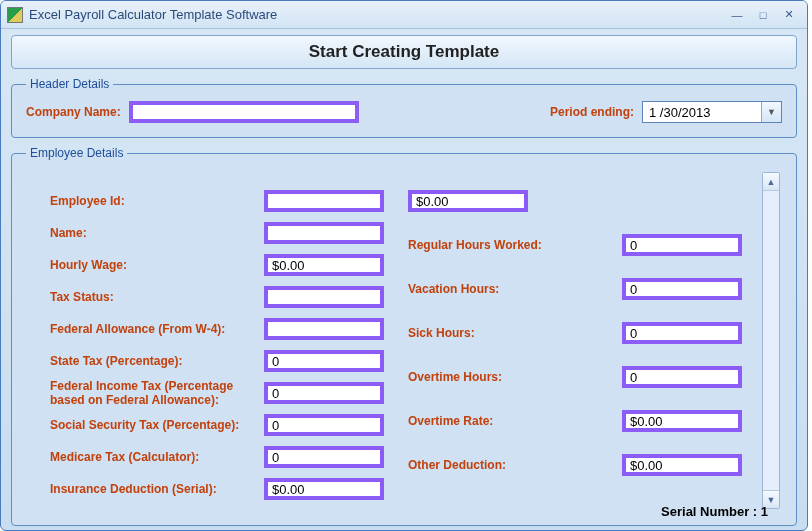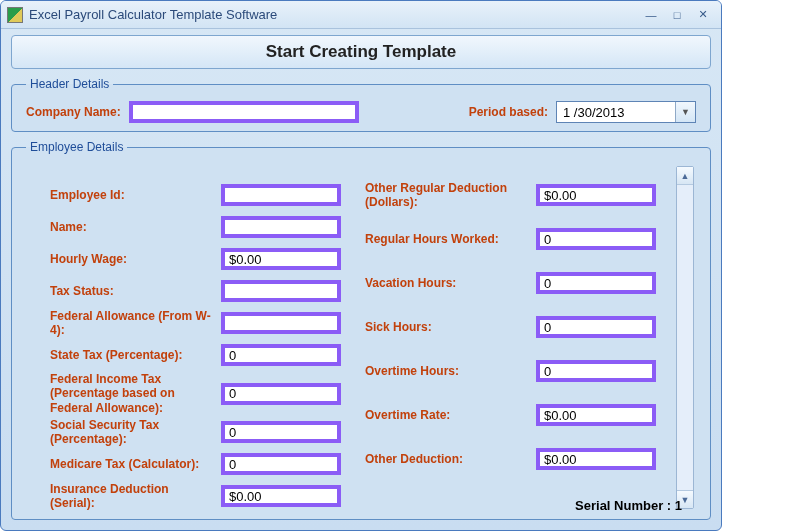--- a/index.html
+++ b/index.html
@@ -5,21 +5,21 @@
 * { box-sizing: border-box; margin: 0; padding: 0; }
 body {
   font-family: Tahoma, 'Segoe UI', Arial, sans-serif;
   font-size: 12px;
   background: #fff;
   width: 812px;
   height: 531px;
   overflow: hidden;
 }
 .window {
-  width: 722px;
+  width: 808px;
   height: 531px;
   background: linear-gradient(#d7e7f5, #c9ddf1);
   border: 1px solid #4a7abe;
   border-radius: 6px;
   overflow: hidden;
 }
 .titlebar {
   height: 28px;
   background: linear-gradient(#e8f1fa, #d2e4f4);
   border-bottom: 1px solid #a9c2dd;
@@ -53,21 +53,21 @@
   border-radius: 4px;
   font-size: 17px;
   font-weight: bold;
   color: #222;
   cursor: pointer;
   margin-bottom: 8px;
 }
 fieldset {
   border: 1px solid #5f8ec4;
   border-radius: 4px;
-  padding: 10px 14px 8px 14px;
+  padding: 10px 14px 14px 14px;
   margin-bottom: 8px;
   background: #cfe1f2;
   position: relative;
 }
 legend {
   color: #1f4d99;
   font-size: 12px;
   padding: 0 4px;
   font-weight: normal;
 }
@@ -179,21 +179,21 @@
   <div class="client">
 
     <button class="big-button">Start Creating Template</button>
 
     <fieldset>
       <legend>Header Details</legend>
       <div class="header-row">
         <span class="lbl">Company Name:</span>
         <input class="txt" style="width: 230px;" value="">
         <div style="flex:1"></div>
-        <span class="lbl">Period based:</span>
+        <span class="lbl">Period ending:</span>
         <div class="date-combo">
           <div class="date-val">1 /30/2013</div>
           <div class="dd">▼</div>
         </div>
       </div>
     </fieldset>
 
     <fieldset class="emp-fieldset">
       <legend>Employee Details</legend>
       <div class="emp-scroll-wrap">
@@ -240,21 +240,20 @@
               <div class="frow">
                 <span class="lbl lbl-multiline">Insurance Deduction (Serial):</span>
                 <input class="txt" value="$0.00" style="">
               </div>
 
             </div>
 
             <div class="col col-right">
 
               <div class="frow">
-                <span class="lbl lbl-multiline">Other Regular Deduction (Dollars):</span>
                 <input class="txt" value="$0.00" style="">
               </div>
               <div class="frow">
                 <span class="lbl">Regular Hours Worked:</span>
                 <input class="txt" value="0" style="">
               </div>
               <div class="frow">
                 <span class="lbl">Vacation Hours:</span>
                 <input class="txt" value="0" style="">
               </div>

